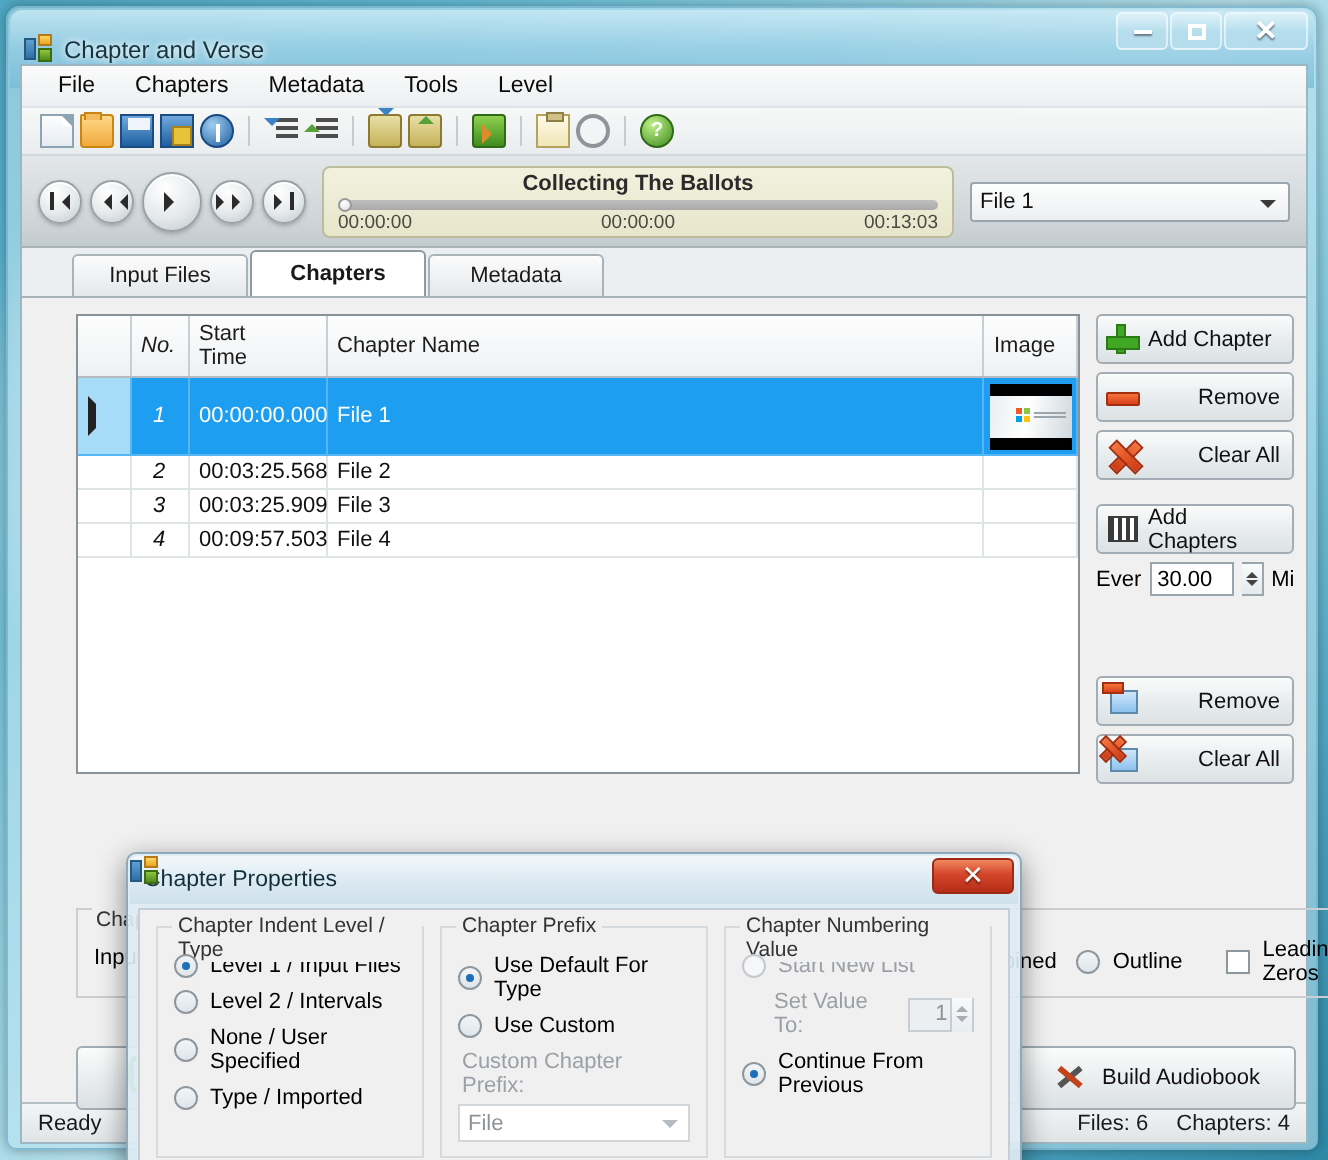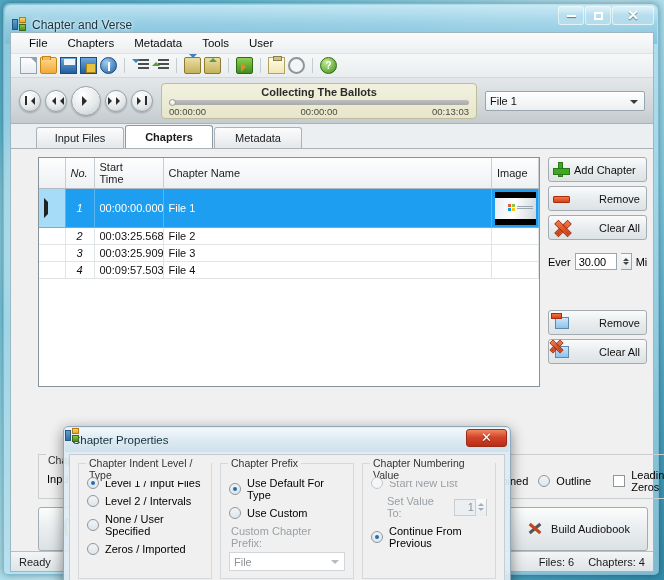--- a/index.html
+++ b/index.html
@@ -302,25 +302,25 @@
   .combo .caret { position:absolute; right:5px; top:7px; width:0;height:0;border:4px solid transparent;border-top-color:#333;}
   .radio { width:12px; height:12px; border-radius:50%; background:linear-gradient(#f2f5f7,#dfe5ea); border:1px solid #8d979e; position:relative; flex:none; }
   .radio.on:after { content:''; position:absolute; left:3px; top:3px; width:4px; height:4px; border-radius:50%; background:#1d6fb8; }
   .radio.dim { border-color:#c3c9cd; background:#f4f6f7; }
   .cbox { width:12px; height:12px; background:#fff; border:1px solid #8d979e; flex:none; }
   .dimtxt { color:#9aa0a5; }
 
   
   #action-row { position:absolute; left: 27px; top: 358px; width: 610px; display:flex; gap: 18px; }
   .action-btn {
-    width: 140px; height: 44px;
+    width: 140px; height: 32px;
     background: linear-gradient(to bottom,#fbfcfc,#e9edef 52%,#dce1e4);
     border:1px solid #a2acb2; border-radius:3px;
     display:flex; align-items:center; justify-content:center; gap:7px;
-    font-size:11px; color:#111;
+    font-size:11px; color:#111;margin-top:16px;
   }
   .ai { width:17px; height:17px; position:relative; flex:none; }
   .ic-recycle { border-radius:50%; border:3px solid #6aa83e; border-right-color:transparent; transform:rotate(35deg); width:15px; height:15px; }
   .ic-clock { border-radius:50%; border:2px solid #2a6fa8; width:15px; height:15px; }
   .ic-clock:after { content:''; position:absolute; left:7px; top:3px; width:1px; height:5px; background:#2a6fa8;}
   .ic-clock:before { content:''; position:absolute; left:7px; top:7px; width:4px; height:1px; background:#2a6fa8;}
   .ic-move { border-radius:50%; border:2px solid #2a6fa8; width:15px; height:15px; background:#eaf3fb;}
   .ic-move:after { content:''; position:absolute; left:3px; top:5px; width:9px; height:5px; background:#d23c1f;}
   .ic-tools { width:15px; height:15px; }
   .ic-tools:before { content:''; position:absolute; left:1px; top:6px; width:14px; height:3px; background:#555; transform:rotate(-40deg); }
@@ -408,21 +408,21 @@
     </div>
   </div>
 
   <div id="client">
 
     <div id="menu-bar">
       <div class="menu-item">File</div>
       <div class="menu-item">Chapters</div>
       <div class="menu-item">Metadata</div>
       <div class="menu-item">Tools</div>
-      <div class="menu-item">User</div>
+      <div class="menu-item">Level</div>
     </div>
 
     <div id="toolbar">
       <span class="tbi ic-doc"></span>
       <span class="tbi ic-folder"></span>
       <span class="tbi ic-save"></span>
       <span class="tbi ic-save2"></span>
       <span class="tbi ic-circle"></span>
       <span class="tb-sep"></span>
       <span class="tbi ic-listdn"></span>
@@ -559,20 +559,26 @@
             </span>
           <span class="lbl">Remove</span>
         </div>
         <div class="side-btn">
           <span class="si">
               <span class="xmark"></span>
             </span>
           <span class="lbl">Clear All</span>
         </div>
         <div style="height:8px"></div>
+        <div class="side-btn lead">
+          <span class="si">
+              <span class="bars-ic"></span>
+            </span>
+          <span class="lbl">Add Chapters</span>
+        </div>
         <div id="interval-row">
           <span>Ever</span>
           <span id="interval-spin">
               <span>30.00</span>
             </span>
           <span class="spin-arrows">
               <span class="up"></span>
               <span class="dn"></span>
             </span>
           <span>Mi</span>
@@ -668,21 +674,21 @@
               <div class="dradio-row">
                 <span class="radio"></span>
                 <span>Level 2 / Intervals</span>
               </div>
               <div class="dradio-row">
                 <span class="radio"></span>
                 <span>None / User Specified</span>
               </div>
               <div class="dradio-row">
                 <span class="radio"></span>
-                <span>Zeros / Imported</span>
+                <span>Type / Imported</span>
               </div>
             </div>
 
             <div class="dgbox">
               <span class="gtitle">Chapter Prefix</span>
               <div class="dradio-row">
                 <span class="radio on"></span>
                 <span>Use Default For Type</span>
               </div>
               <div class="dradio-row">

